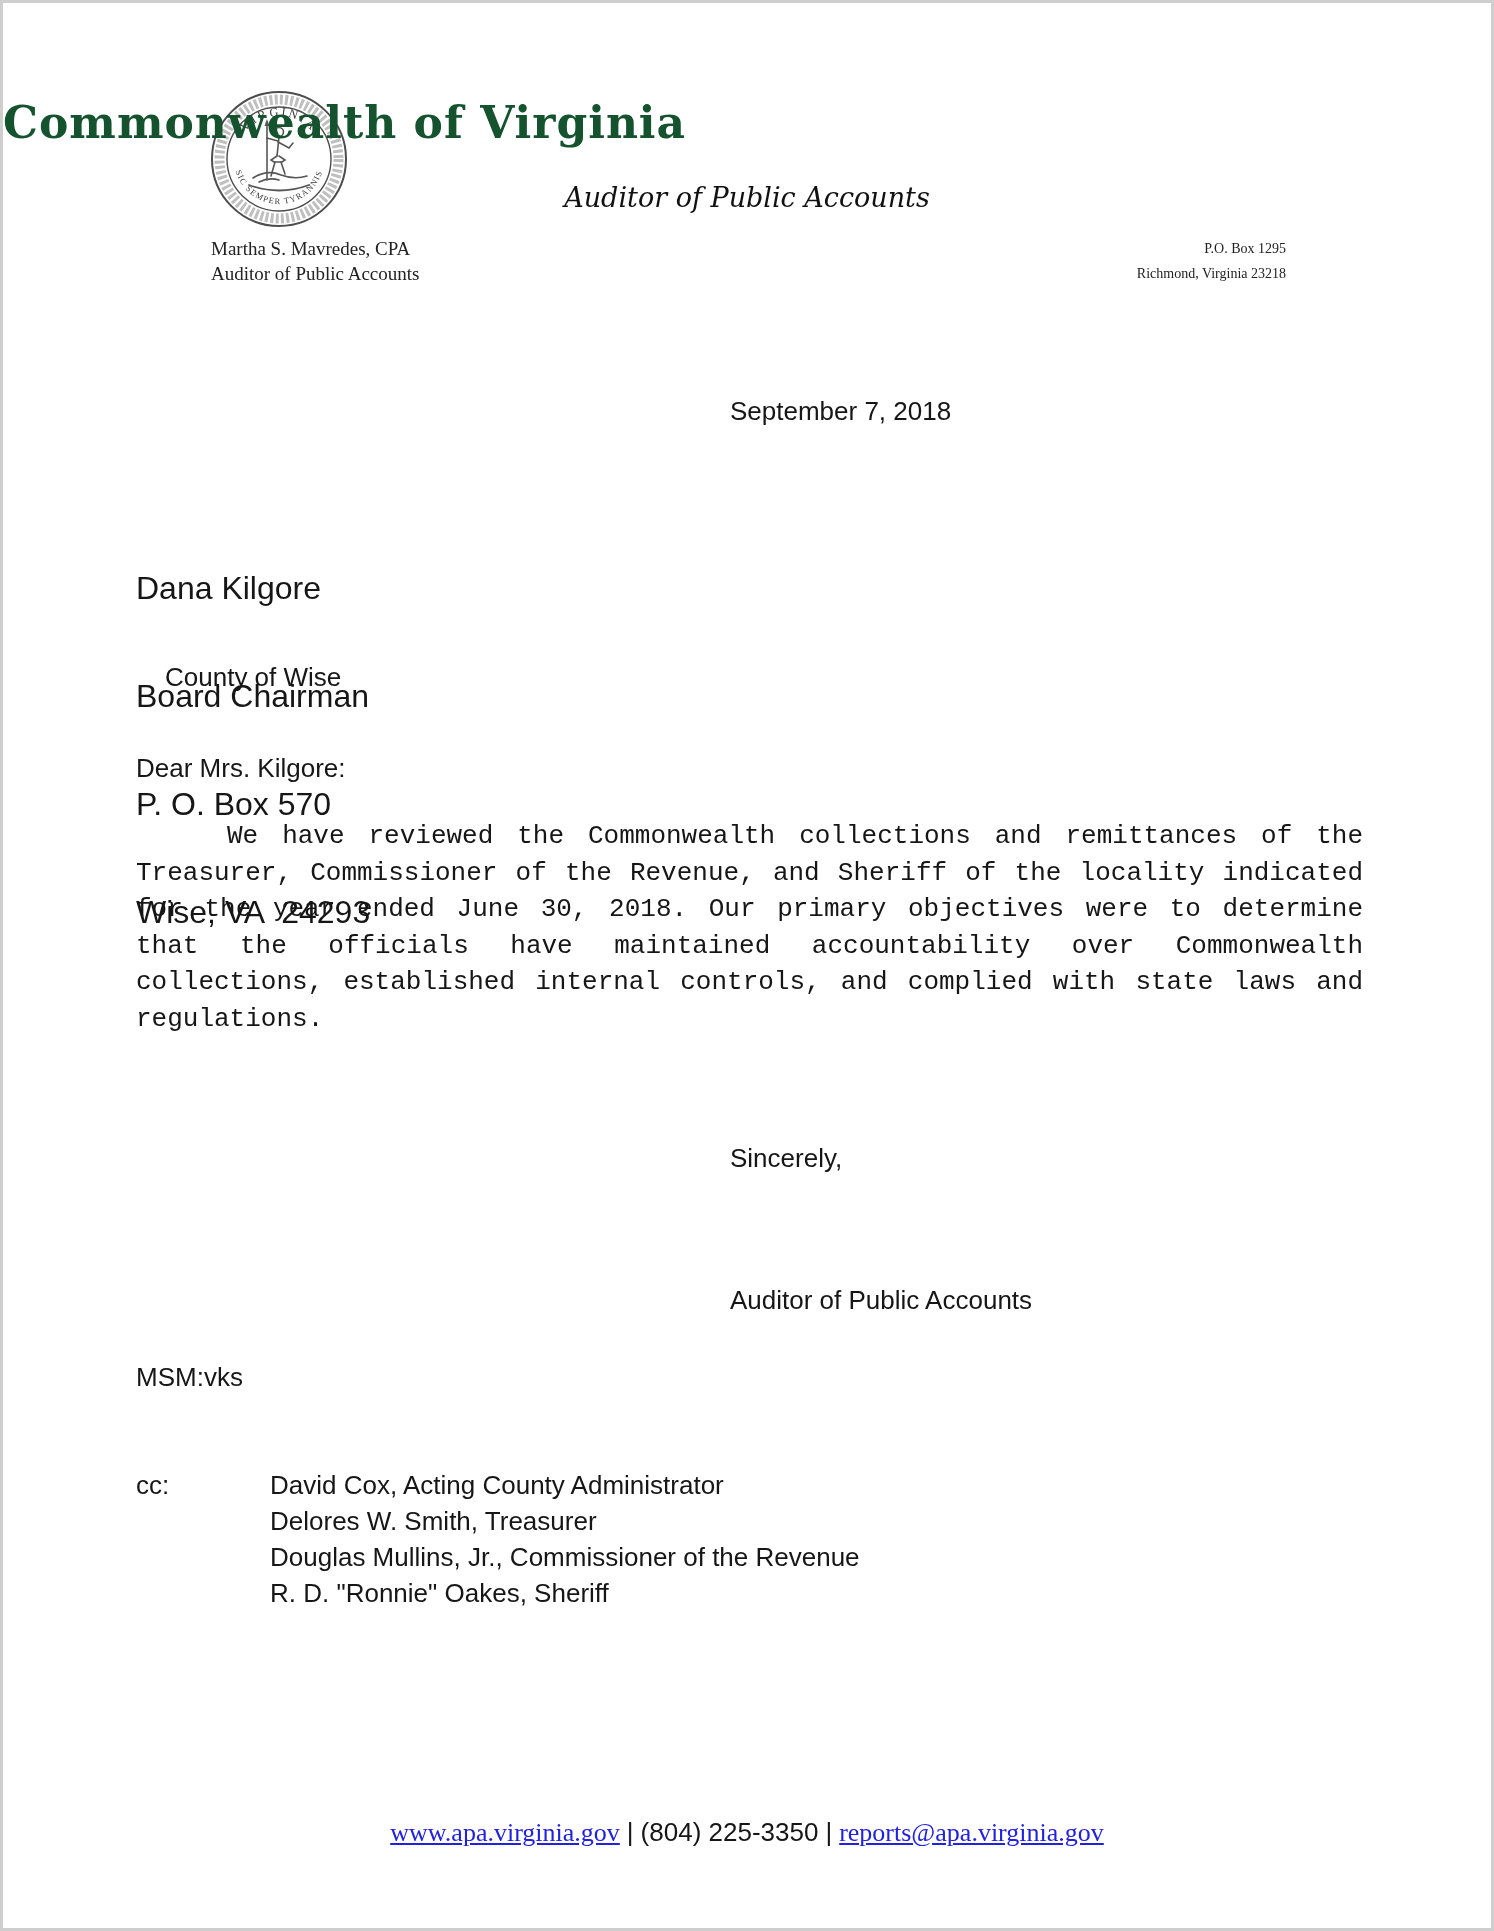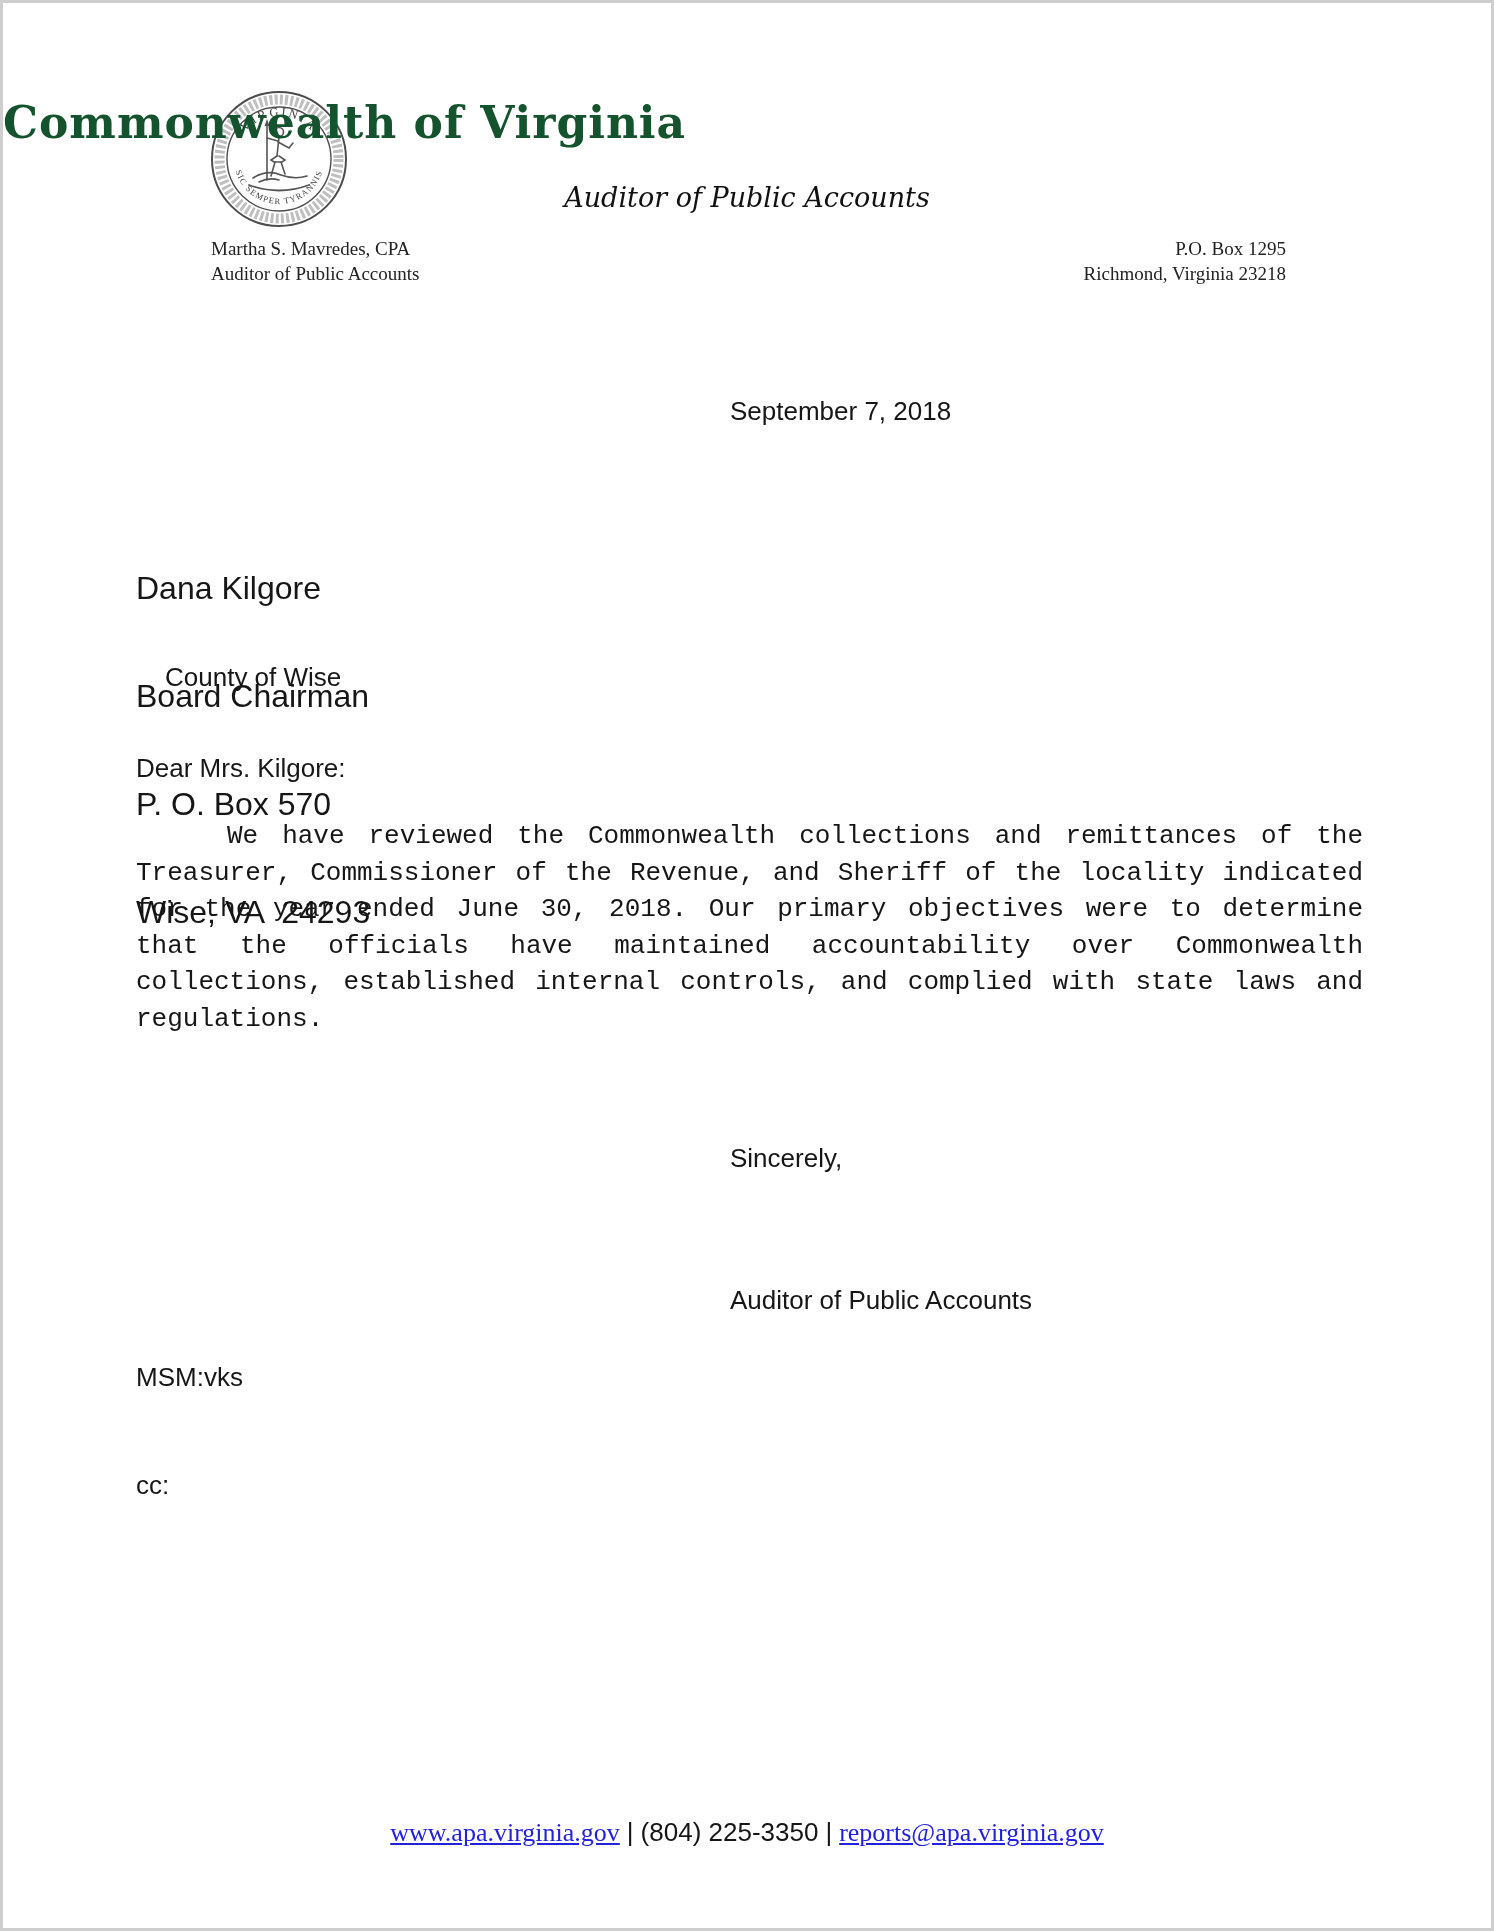--- a/index.html
+++ b/index.html
@@ -42,21 +42,21 @@
   .official {
     left: 208px; top: 233px;
     font-family: "Liberation Serif", serif;
     font-size: 19px; line-height: 25px;
     color: #222222;
   }
   .apa-address {
     right: 205px; top: 233px;
     text-align: right;
     font-family: "Liberation Serif", serif;
-    font-size: 19px; line-height: 25px;
+    font-size: 14px; line-height: 25px;
     color: #222222;
   }
 
   
   .date { left: 727px; top: 393px; font-size: 26px; }
   .recipient { left: 133px; top: 495px; font-size: 32px; line-height: 36px; white-space: pre-wrap; }
   .re-line { left: 133px; top: 659px; font-size: 26px; margin-left: 29px; }
   .salutation { left: 133px; top: 750px; font-size: 26px; }
   .para {
     left: 133px; width: 1227px;
@@ -141,19 +141,25 @@
   <div class="abs salutation">Dear Mrs. Kilgore:</div>
 
   <p class="abs para p1">We have reviewed the Commonwealth collections and remittances of the Treasurer, Commissioner of the Revenue, and Sheriff of the locality indicated for the year ended June 30, 2018. Our primary objectives were to determine that the officials have maintained accountability over Commonwealth collections, established internal controls, and complied with state laws and regulations.</p>
 
   <div class="abs closing">Sincerely,</div>
   <div class="abs sig-title">Auditor of Public Accounts</div>
   <div class="abs ref">MSM:vks</div>
 
   <div class="abs cc">
     <div class="cc-label">cc:</div>
+    <div class="cc-list">
+      <div>David Cox, Acting County Administrator</div>
+      <div>Delores W. Smith, Treasurer</div>
+      <div>Douglas Mullins, Jr., Commissioner of the Revenue</div>
+      <div>R. D. "Ronnie" Oakes, Sheriff</div>
+    </div>
   </div>
 
   <div class="abs footer">
     <a style="color: rgb(34, 34, 221);">www.apa.virginia.gov</a><span class="sep">|</span><span>(804) 225-3350</span><span class="sep">|</span><a style="color: rgb(34, 34, 221);">reports@apa.virginia.gov</a>
   </div>
 
 </div>
 
 </body></html>

